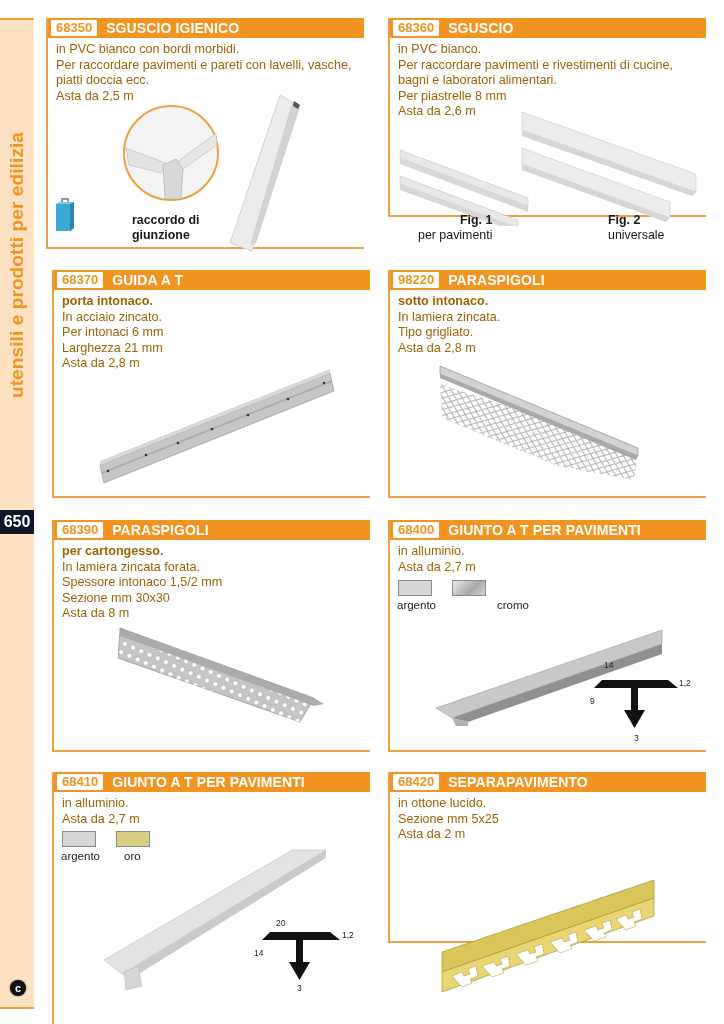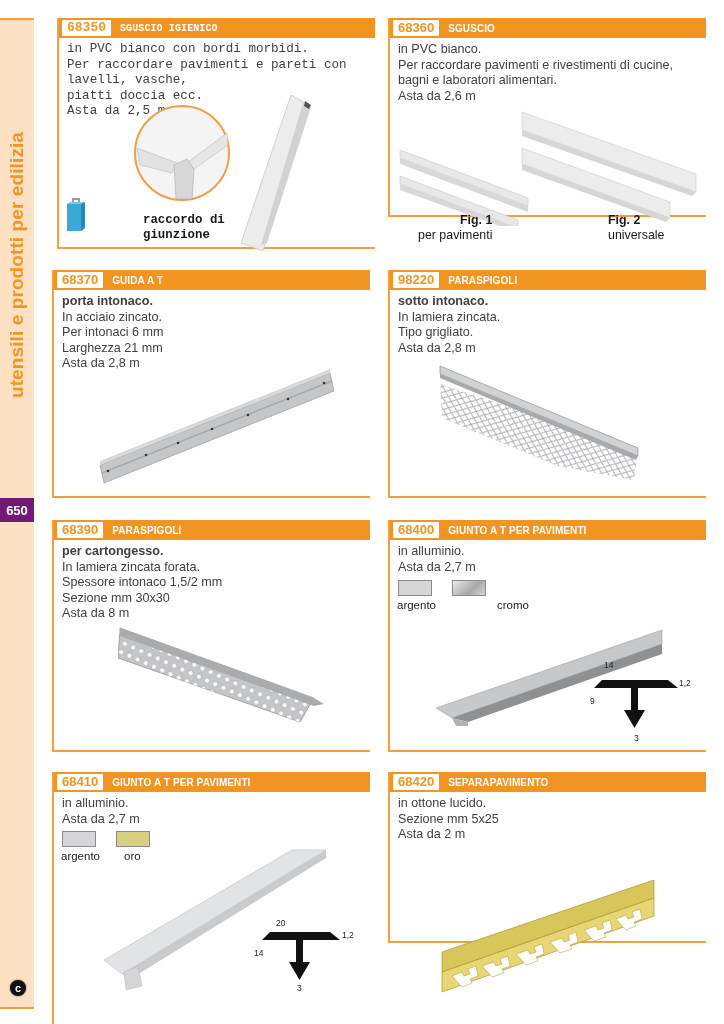--- a/index.html
+++ b/index.html
@@ -3,49 +3,49 @@
 <meta charset="utf-8">
 <style>
   * { box-sizing: border-box; margin: 0; padding: 0; }
   html, body { width: 724px; height: 1024px; background: #ffffff; overflow: hidden; }
   body { position: relative; font-family: "Liberation Sans", "DejaVu Sans", sans-serif; color: #1a1a1a; }
 
   
   .sidebar { position: absolute; left: 0; top: 18px; width: 34px; height: 991px; background: #fde1c2; border-top: 2px solid #f0a040; border-bottom: 2px solid #f0a040; }
   .sidebar-title { position: absolute; left: 0; top: 130px; width: 34px; height: 230px; display: flex; align-items: center; justify-content: center; }
   .sidebar-title span { display: block; transform: rotate(-90deg); white-space: nowrap; color: #f29421; font-weight: bold; font-size: 19px; letter-spacing: 0.1px; }
-  .page-num { position: absolute; left: 0; top: 478px; width: 34px; height: 24px; background: #701a75; color: #ffffff; font-weight: bold; font-size: 13px; display: flex; align-items: center; justify-content: center; }
+  .page-num { position: absolute; left: 0; top: 490px; width: 34px; height: 24px; background: #0f172a; color: #ffffff; font-weight: bold; font-size: 16px; display: flex; align-items: center; justify-content: center; }
   .brand-icon { position: absolute; left: 10px; top: 960px; width: 16px; height: 16px; border-radius: 50%; background: #111; color: #fff; font-size: 11px; font-weight: bold; display: flex; align-items: center; justify-content: center; box-shadow: 0 0 2px #555; }
 
   
   .box { position: absolute; border-left: 2px solid #f0a040; border-bottom: 2px solid #f0a040; background: #fff; }
   .hdr { position: absolute; left: 0; top: 0; right: 0; height: 20px; background: #f29421; display: flex; align-items: center; }
   .code { background: #fff; color: #f29421; font-weight: bold; font-size: 13px; height: 16px; line-height: 16px; padding: 0 5px; margin-left: 3px; border-radius: 1px; }
-  .title { color: #fff; font-weight: bold; font-size: 10px; margin-left: 9px; letter-spacing: 0.1px; }
-  .desc { position: absolute; left: 8px; top: 24px; font-size: 12.6px; line-height: 15.6px; color: #404040; }
+  .title { color: #fff; font-weight: bold; font-size: 14px; margin-left: 9px; letter-spacing: 0.1px; }
+  .desc { position: absolute; left: 8px; top: 24px; font-size: 12.6px; line-height: 15.6px; color: #a16207; }
   .desc .b { font-weight: bold; }
   .lbl { position: absolute; font-size: 12.4px; line-height: 15px; }
   .lbl .b { font-weight: bold; }
   .swatch { position: absolute; width: 34px; height: 16px; border: 1px solid #8a8a8a; }
   .swlbl { position: absolute; font-size: 11.5px; }
   .dim { position: absolute; font-size: 8.5px; color: #222; }
   svg { position: absolute; display: block; }
 </style>
 </head>
 <body>
 
 <div class="sidebar">
   <div class="sidebar-title">
     <span>utensili e prodotti per edilizia</span>
   </div>
   <div class="page-num">650</div>
   <div class="brand-icon">c</div>
 </div>
 
-<div class="box" style="left:57px;top:18px;width:318px;height:231px;font-family:Liberation Mono, monospace;">
+<div class="box" style="left:46px;top:18px;width:318px;height:231px;">
   <div class="hdr">
     <span class="code">68350</span>
     <span class="title">SGUSCIO IGIENICO</span>
   </div>
   <div class="desc">
     <div>in PVC bianco con bordi morbidi.</div>
     <div>Per raccordare pavimenti e pareti con lavelli, vasche,</div>
     <div>piatti doccia ecc.</div>
     <div>Asta da 2,5 m</div>
   </div>
@@ -77,20 +77,21 @@
 
 <div class="box" style="left:388px;top:18px;width:318px;height:199px;">
   <div class="hdr">
     <span class="code">68360</span>
     <span class="title">SGUSCIO</span>
   </div>
   <div class="desc">
     <div>in PVC bianco.</div>
     <div>Per raccordare pavimenti e rivestimenti di cucine,</div>
     <div>bagni e laboratori alimentari.</div>
+    <div>Per piastrelle 8 mm</div>
     <div>Asta da 2,6 m</div>
   </div>
   <svg style="left:8px;top:128px;" width="135" height="80">
     <path d="M2,4 L130,52 L130,60 L2,12 Z" fill="#e8e8e8" stroke="#c6c6c6" stroke-width="0.6"></path>
     <path d="M2,12 L130,60 L130,66 L2,18 Z" fill="#d8d8d8"></path>
     <path d="M2,30 L120,74 L120,82 L2,38 Z" fill="#e8e8e8" stroke="#c6c6c6" stroke-width="0.6"></path>
     <path d="M2,38 L120,82 L118,86 L2,44 Z" fill="#d8d8d8"></path>
   </svg>
   <svg style="left:130px;top:90px;" width="180" height="120">
     <path d="M2,4 L176,66 L176,84 L2,22 Z" fill="#ececec" stroke="#c9c9c9" stroke-width="0.6"></path>

